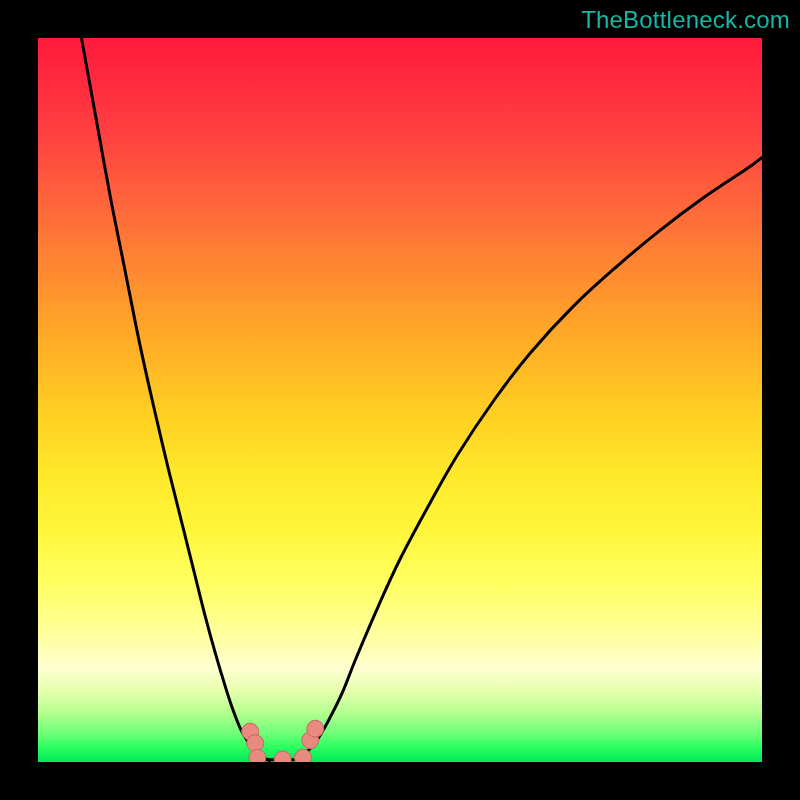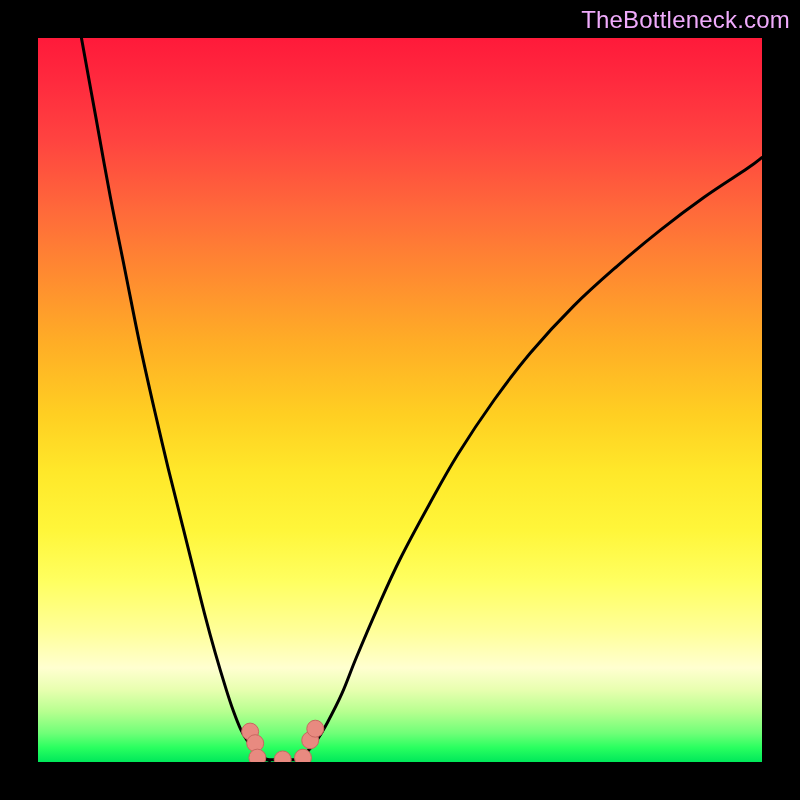--- a/index.html
+++ b/index.html
@@ -49,21 +49,21 @@
     position: absolute;
     left: 0;
     top: 0;
     width: 724px;
     height: 724px;
   }
   .watermark {
     position: absolute;
     top: 6px;
     right: 10px;
-    color: #f0abfc;
+    color: #14b8a6;
     font-size: 24px;
     letter-spacing: 0.2px;
     user-select: none;
   }
 </style>
 </head>
 <body>
 
 <div class="frame">
   <div class="watermark">TheBottleneck.com</div>

